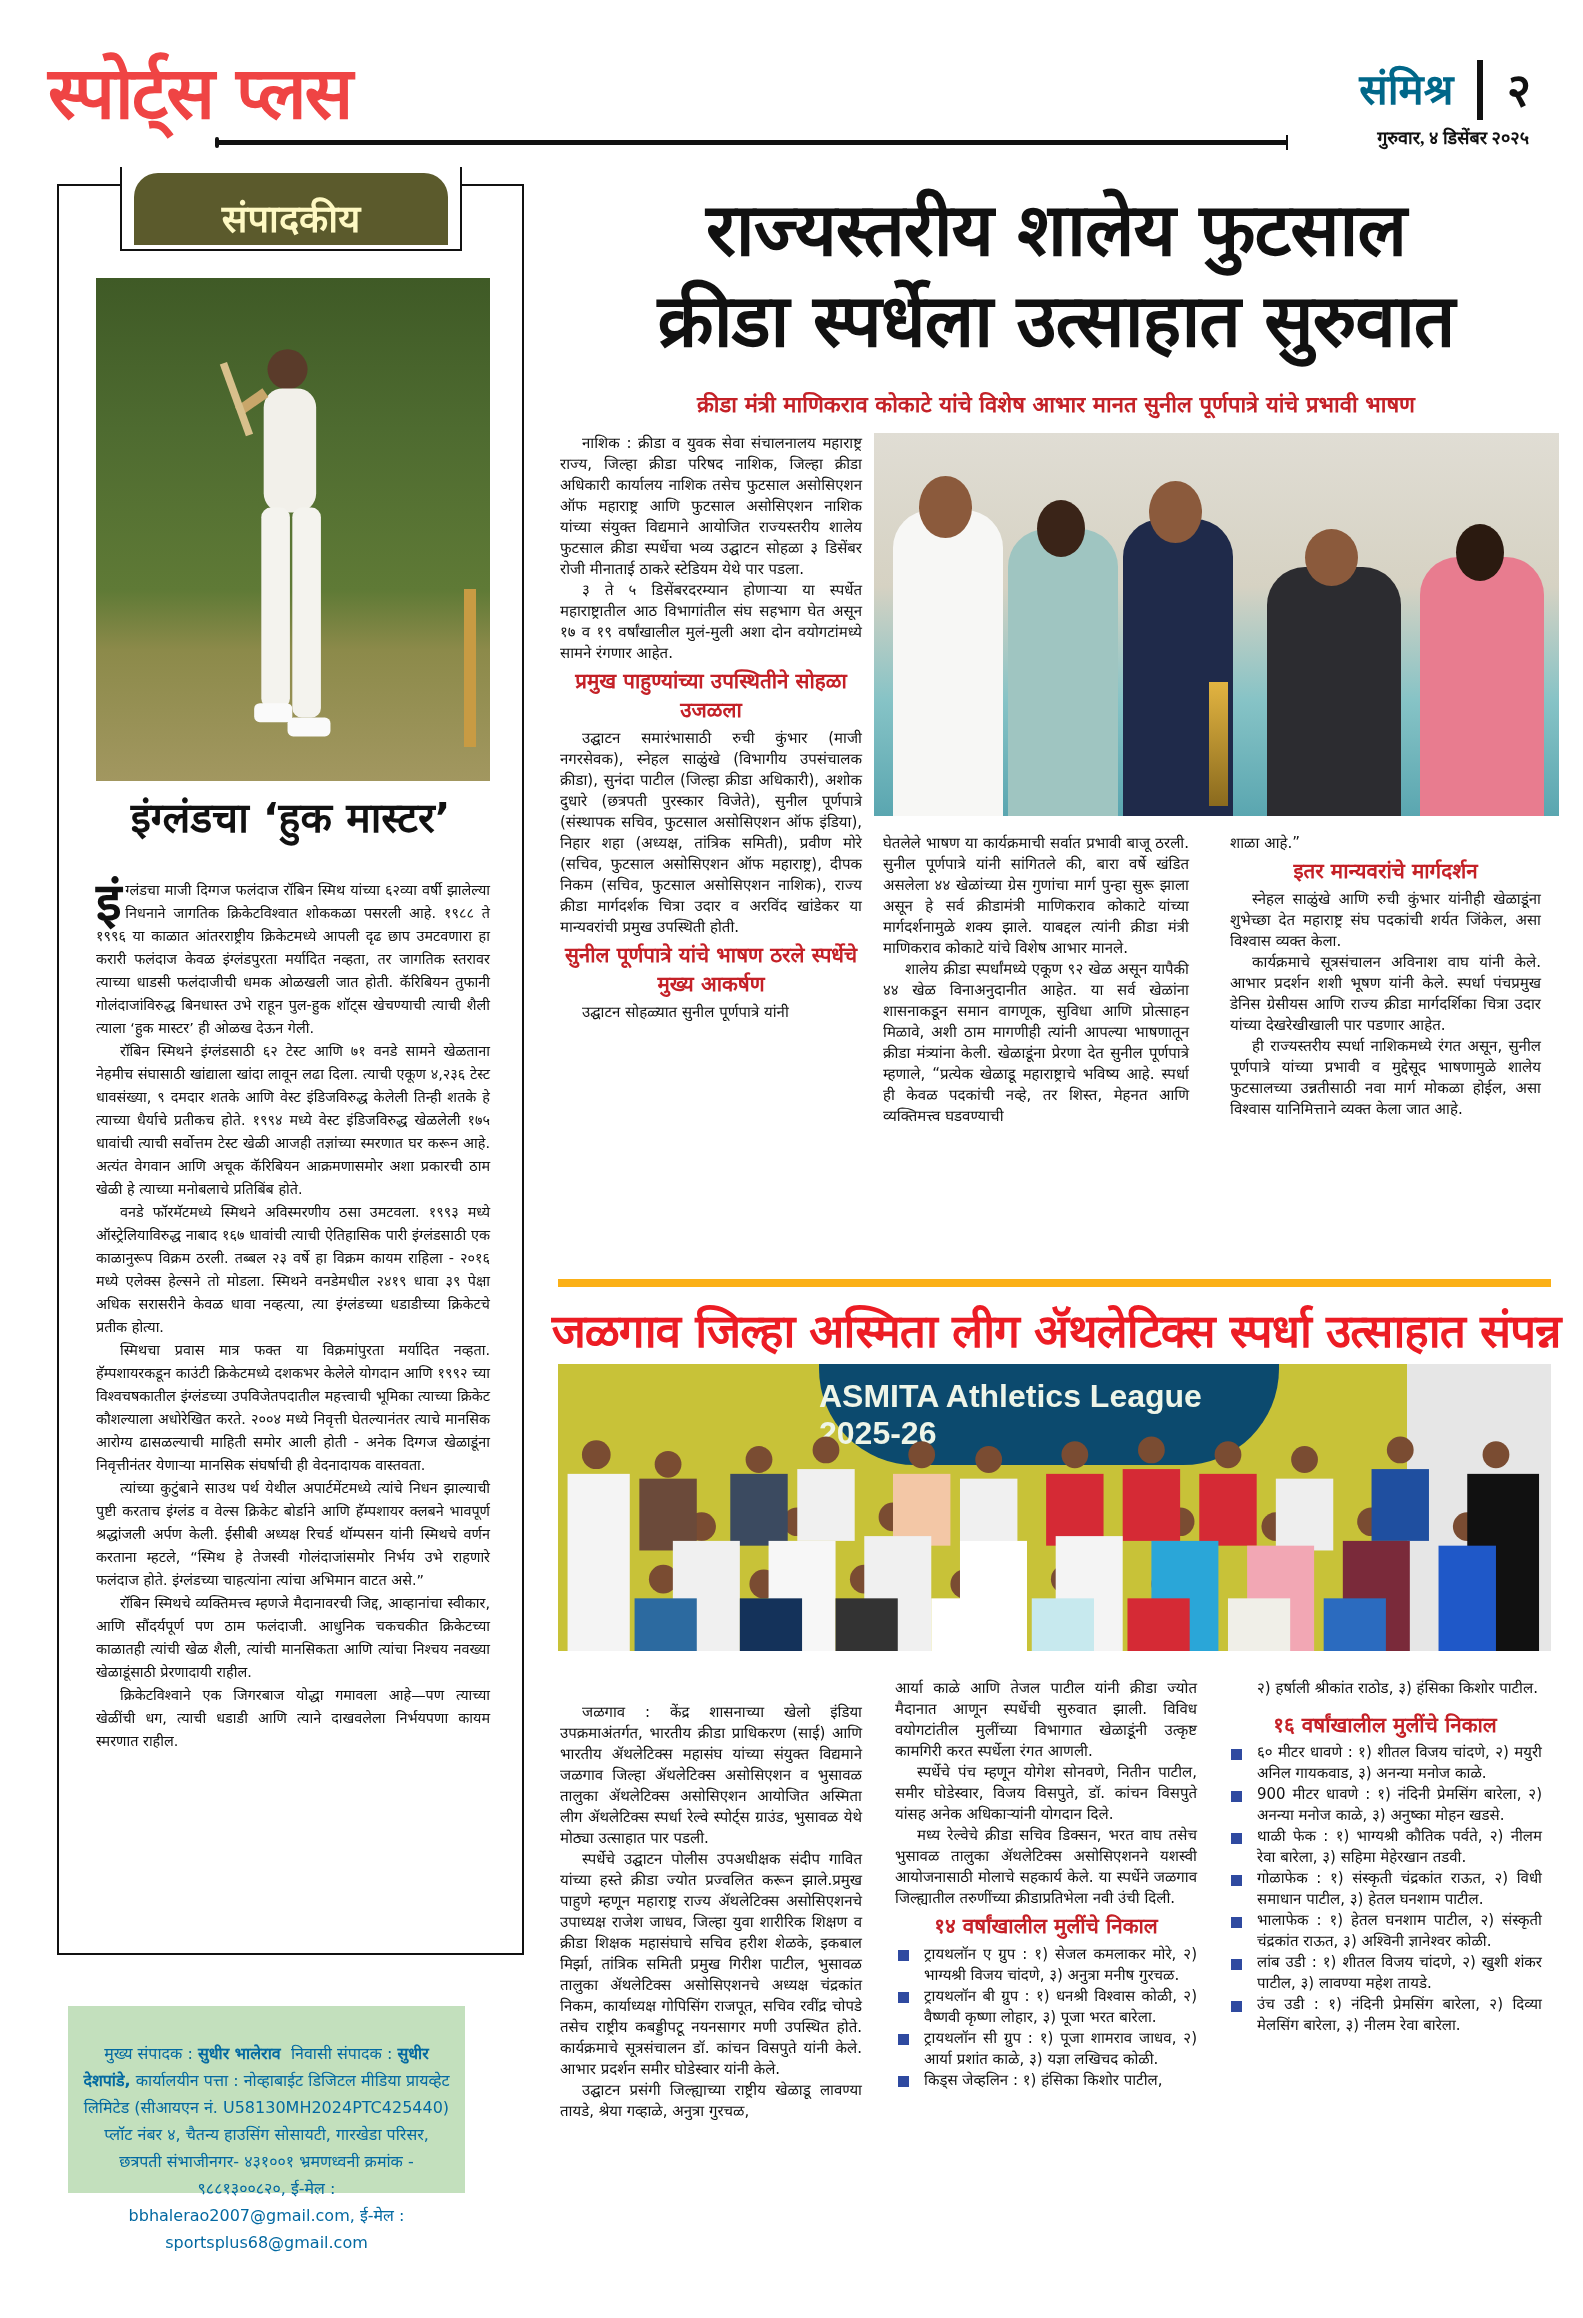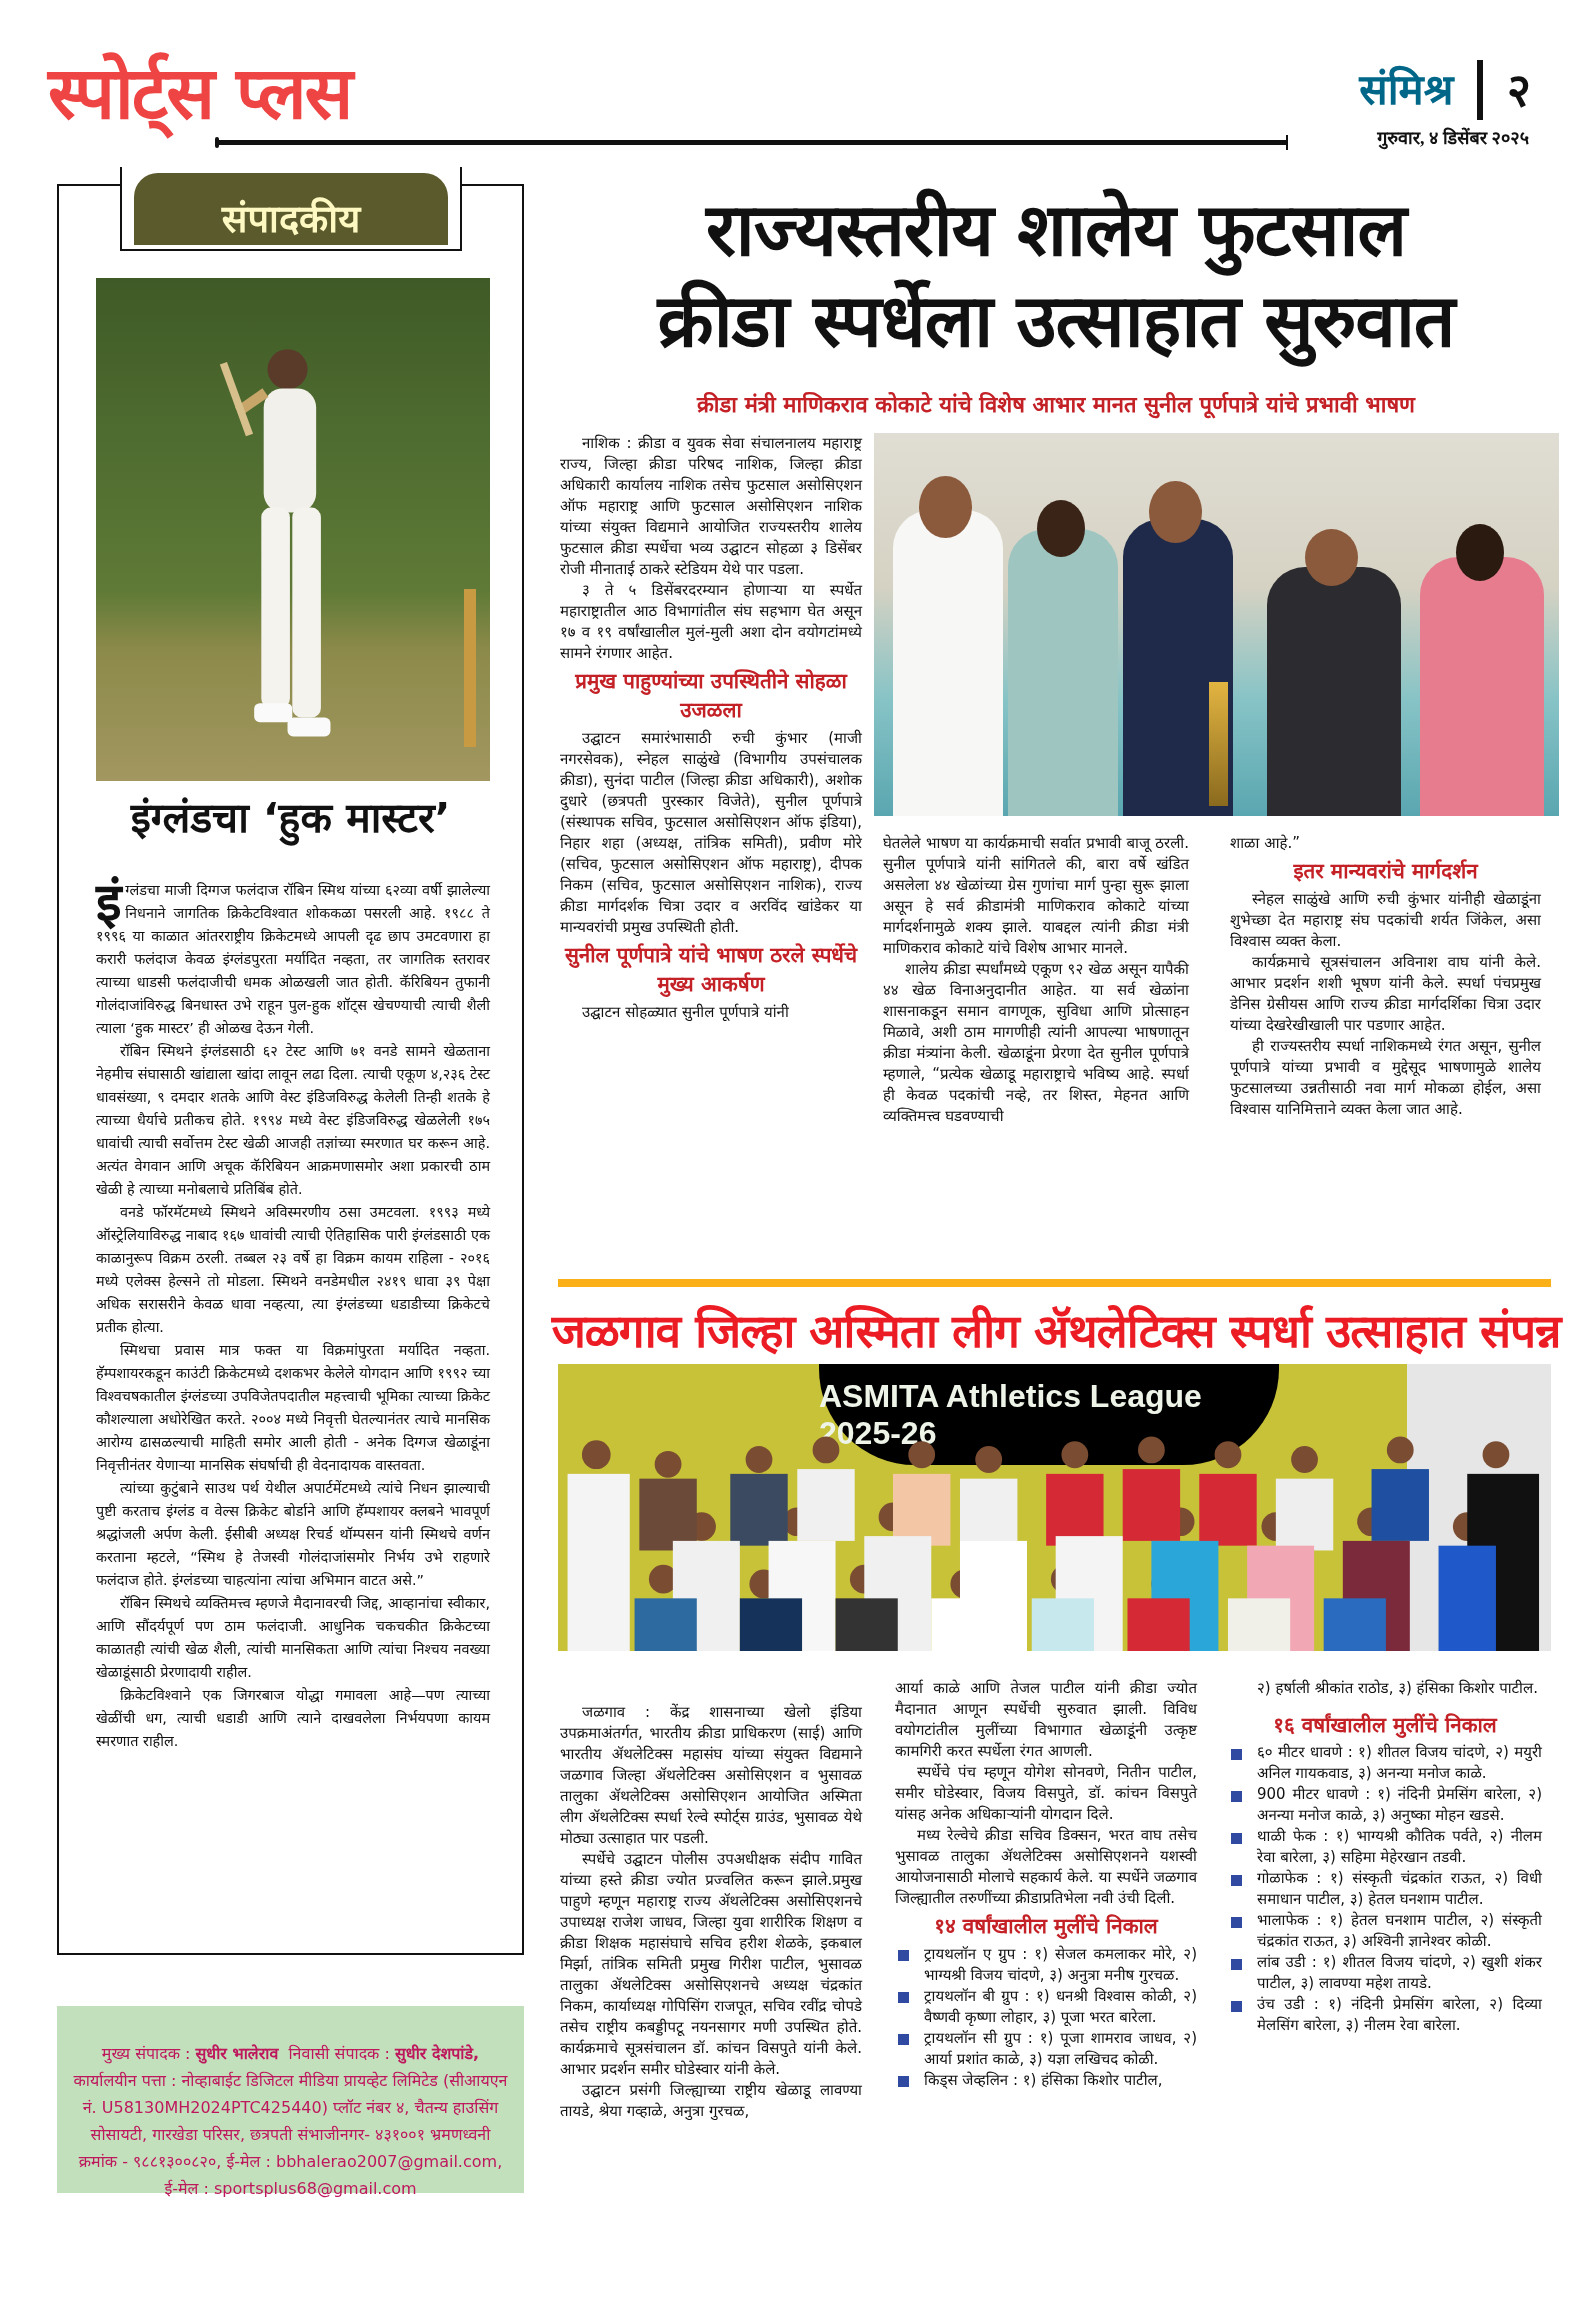--- a/index.html
+++ b/index.html
@@ -25,42 +25,42 @@
   .editorial-photo { position: absolute; left: 96px; top: 278px; width: 394px; height: 503px; overflow: hidden;
      background: linear-gradient(180deg, #3f5a26 0%, #4e6b30 30%, #5f7a36 62%, #8c8a4a 74%, #a29760 100%); }
   .editorial-photo .batsman { position: absolute; left: 120px; top: 57px; width: 124px; height: 412px; }
   .editorial-photo .stumps { position: absolute; right: 14.4px; top: 311px; width: 11.5px; height: 158px; background: #c89b43; }
   .editorial-title { position: absolute; left: 57px; top: 788px; width: 467px; text-align: center; font-size: 41px; font-weight: bold; color: #111; }
   .editorial-body { position: absolute; left: 96px; top: 879px; width: 394px; font-size: 14.4px; line-height: 23px; text-align: justify; color: #111; }
   .editorial-body p { text-indent: 24px; }
   .editorial-body p.first { text-indent: 0; }
   .dropcap { float: left; font-size: 52px; line-height: 43px; margin-right: 3.8px; margin-top: 1.9px; font-weight: bold; }
 
-  .credits-box { position: absolute; left: 57px; top: 2006px; width: 467px; height: 187px; background: #c3e0bd; padding: 34px 14.4px 9.6px; font-size: 16px; line-height: 27px; text-align: center; color: #be185d; }
+  .credits-box { position: absolute; left: 68px; top: 2006px; width: 397px; height: 187px; background: #c3e0bd; padding: 34px 14.4px 9.6px; font-size: 16px; line-height: 27px; text-align: center; color: #0369a1; }
   .credits-box b { font-weight: bold; }
 
   
   .futsal-headline { position: absolute; left: 551px; top: 184px; width: 1010px; text-align: center; font-size: 73px; line-height: 91px; font-weight: bold; color: #111; letter-spacing: -1px; }
   .futsal-deck { position: absolute; left: 551px; top: 388px; width: 1010px; text-align: center; font-size: 22px; font-weight: bold; color: #c42127; }
   .col { position: absolute; font-size: 15px; line-height: 21px; text-align: justify; color: #111; }
   .col p { text-indent: 22px; }
   .col p.noindent { text-indent: 0; }
   .subhead { font-size: 20.6px; line-height: 29px; font-weight: bold; color: #c42127; text-align: center; text-indent: 0 !important; margin: 2.9px 0; }
 
   .futsal-photo { position: absolute; left: 874px; top: 433px; width: 685px; height: 383px; overflow: hidden;
      background: linear-gradient(180deg, #e0ddd4 0%, #d6d2c3 40%, #86c3c6 70%, #5aa6b0 100%); }
   .futsal-photo .person { position: absolute; bottom: 0; border-radius: 38px 38px 0 0; }
   .futsal-photo .head { position: absolute; border-radius: 50%; background: #8b5a3c; }
   .lamp { position: absolute; left: 335px; top: 249px; width: 19px; height: 124px; background: linear-gradient(180deg,#e2b441,#8a6a1e); }
 
   
   .orange-rule { position: absolute; left: 558px; top: 1279px; width: 993px; height: 7.7px; background: #fbb017; }
   .jalgaon-headline { position: absolute; left: 551px; top: 1298px; width: 1010px; text-align: center; font-size: 46px; font-weight: bold; color: #ec1c24; letter-spacing: -1px; }
   .jalgaon-photo { position: absolute; left: 558px; top: 1364px; width: 993px; height: 287px; overflow: hidden; background: #c8c238; }
-  .jalgaon-photo .banner { position: absolute; left: 261px; top: 0; width: 460px; height: 101px; background: #000000; border-radius: 0 0 96px 96px; display: flex; align-items: center; justify-content: center; }
+  .jalgaon-photo .banner { position: absolute; left: 261px; top: 0; width: 460px; height: 101px; background: #0c4a6e; border-radius: 0 0 96px 96px; display: flex; align-items: center; justify-content: center; }
   .jalgaon-photo .banner span { font-family: "Liberation Sans", sans-serif; color: #eef5e8; font-size: 32px; font-weight: bold; }
   .jalgaon-photo .side { position: absolute; right: 0; top: 0; width: 144px; height: 287px; background: #e6e6e6; }
   .crowd { position: absolute; left: 0; bottom: 0; width: 100%; height: 225px; }
   .bullets { list-style: none; }
   .bullets li { position: relative; padding-left: 29px; text-indent: 0; text-align: justify; }
   .bullets li::before { content: ""; position: absolute; left: 2.9px; top: 6.2px; width: 11.5px; height: 11.5px; background: #2f4aa0; }
 </style>
 </head>
 <body>
 

